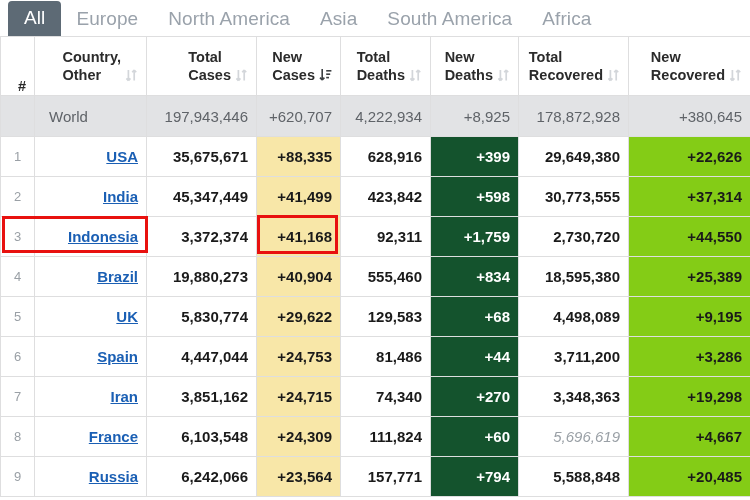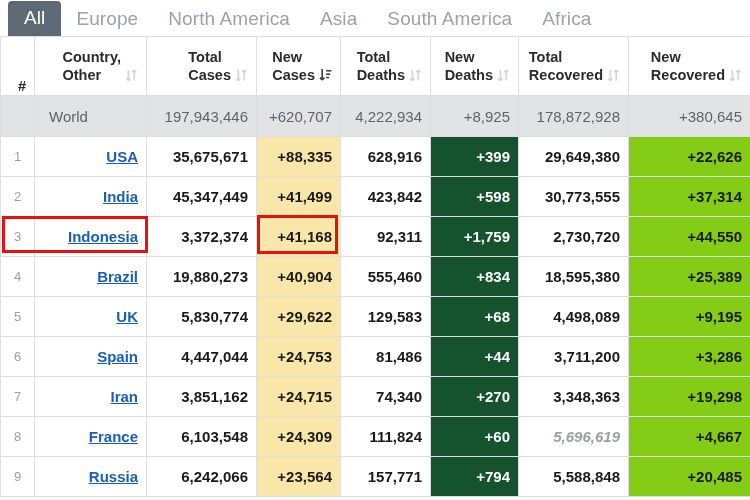--- a/index.html
+++ b/index.html
@@ -134,21 +134,21 @@
   }
   tbody tr:not(.world) td.c-newdeaths {
     background: #14532d;
     color: #ffffff;
   }
   tbody tr:not(.world) td.c-newrecovered {
     background: #84cc16;
   }
   td.muted-italic {
     font-style: italic;
-    font-weight: bold;
+    font-weight: normal;
     color: #9aa0a6;
   }
 
   
   col.w-num { width: 34px; }
   col.w-country { width: 112px; }
   col.w-totalcases { width: 110px; }
   col.w-newcases { width: 84px; }
   col.w-totaldeaths { width: 90px; }
   col.w-newdeaths { width: 88px; }

